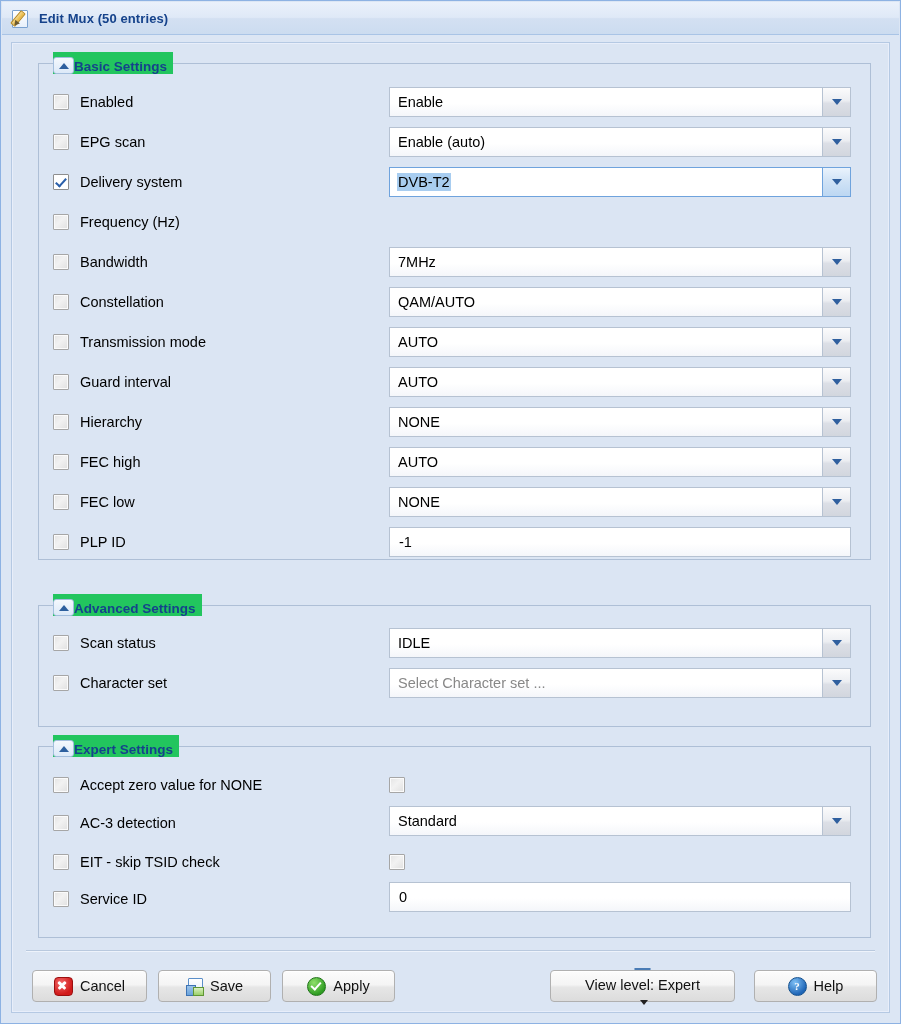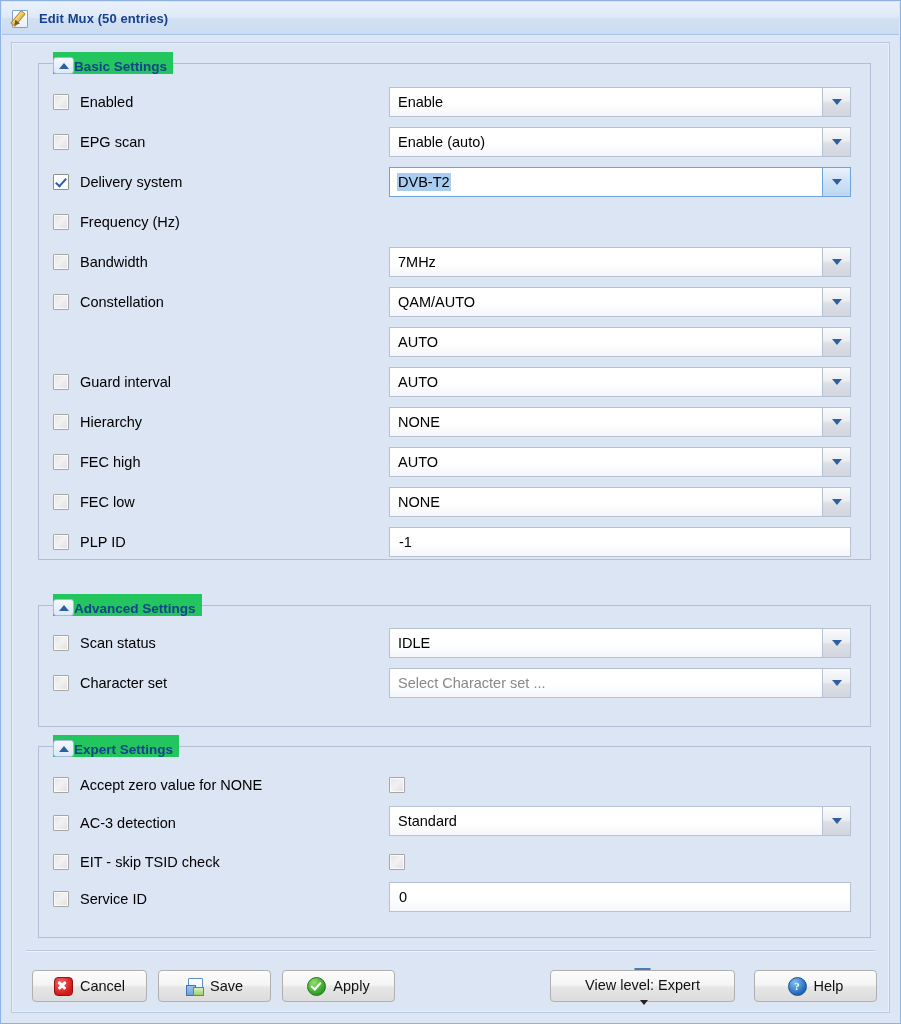--- a/index.html
+++ b/index.html
@@ -327,20 +327,26 @@
           <span class="lbl">Constellation</span>
         </div>
       </div>
       <div class="field combo" style="top:223px;left:350px;width:462px;">
         <div class="txt">QAM/AUTO</div>
         <div class="arrow-btn">
             <i></i>
           </div>
       </div>
 
+      <div class="row" style="top:262px;left:14px;">
+        <div class="row-label">
+          <span class="cb"></span>
+          <span class="lbl">Transmission mode</span>
+        </div>
+      </div>
       <div class="field combo" style="top:263px;left:350px;width:462px;">
         <div class="txt">AUTO</div>
         <div class="arrow-btn">
             <i></i>
           </div>
       </div>
 
       <div class="row" style="top:302px;left:14px;">
         <div class="row-label">
           <span class="cb"></span>

